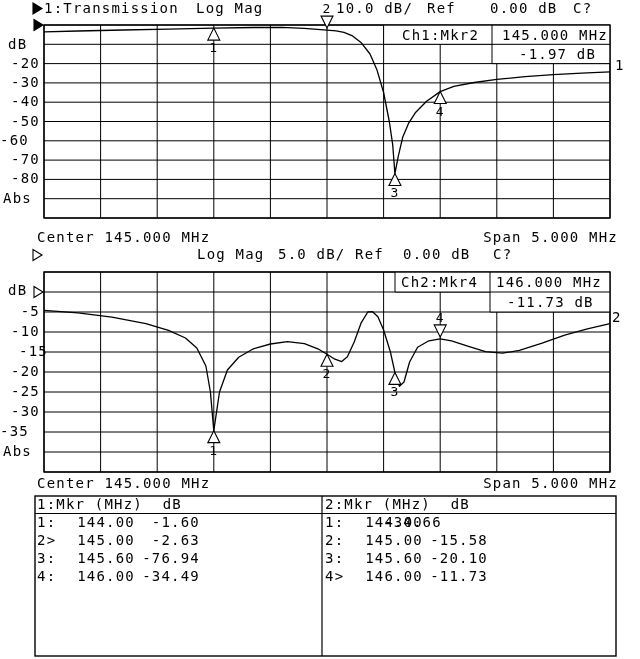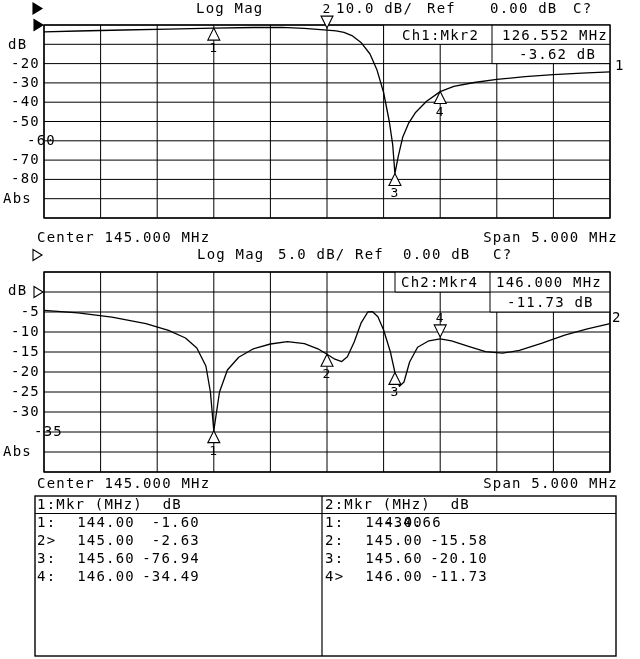--- a/index.html
+++ b/index.html
@@ -112,38 +112,39 @@
       <text x="327" y="378.32" text-anchor="middle" style="font:13px &quot;DejaVu Sans Mono&quot;,monospace;fill:#000">2</text>
       <polygon points="388.9199999999994,384.4 400.9199999999994,384.4 394.9199999999994,372.4" fill="#fff" stroke="#000" stroke-width="1.1"></polygon>
       <text x="394.9199999999994" y="396.4" text-anchor="middle" style="font:13px &quot;DejaVu Sans Mono&quot;,monospace;fill:#000">3</text>
       <polygon points="434.2,324.92 446.2,324.92 440.2,336.92" fill="#fff" stroke="#000" stroke-width="1.1"></polygon>
       <text x="440.2" y="321.92" text-anchor="middle" style="font:13px &quot;DejaVu Sans Mono&quot;,monospace;fill:#000">4</text>
       <rect x="35" y="496" width="581" height="160" fill="none" stroke="#000" stroke-width="1.4"></rect>
       <line x1="322" y1="496" x2="322" y2="656" stroke="#000" stroke-width="1.2"></line>
       <line x1="35" y1="513.5" x2="616" y2="513.5" stroke="#000" stroke-width="1"></line>
     </svg>
 
+  <div class="t h1-title">1:Transmission</div>
   <div class="t h1-fmt">Log Mag</div>
   <div class="t h1-scale">10.0 dB/</div>
   <div class="t h1-ref">Ref</div>
   <div class="t h1-refv">0.00 dB</div>
   <div class="t h1-cal">C?</div>
 
   <div class="t g1-src">Ch1:Mkr2</div>
-  <div class="t g1-freq">126.552 MHz</div>
-  <div class="t g1-val">-3.62 dB</div>
+  <div class="t g1-freq">145.000 MHz</div>
+  <div class="t g1-val">-1.97 dB</div>
   <div class="t g1-unit">dB</div>
   <div class="t g1-abs">Abs</div>
   <div class="t g1-tid">1</div>
   <div id="g1-ticks">
       <div class="t" style="left: 0px; top: 55.6px; width: 40px; text-align: right;">-20</div>
       <div class="t" style="left: 0px; top: 74.9px; width: 40px; text-align: right;">-30</div>
       <div class="t" style="left: 0px; top: 94.2px; width: 40px; text-align: right;">-40</div>
       <div class="t" style="left: 0px; top: 113.5px; width: 40px; text-align: right;">-50</div>
-      <div class="t" style="left: 0px; top: 132.8px; width: 40px; text-align: right; padding-left: 16px;">-60</div>
+      <div class="t" style="left: 0px; top: 132.8px; width: 40px; text-align: left;">-60</div>
       <div class="t" style="left: 0px; top: 152.1px; width: 40px; text-align: right;">-70</div>
       <div class="t" style="left: 0px; top: 171.4px; width: 40px; text-align: right;">-80</div>
     </div>
   <div class="t cs1-center">Center 145.000 MHz</div>
   <div class="t cs1-span">Span 5.000 MHz</div>
 
   <div class="t h2-fmt">Log Mag</div>
   <div class="t h2-scale">5.0 dB/</div>
   <div class="t h2-ref">Ref</div>
   <div class="t h2-refv">0.00 dB</div>
@@ -151,25 +152,25 @@
 
   <div class="t g2-src">Ch2:Mkr4</div>
   <div class="t g2-freq">146.000 MHz</div>
   <div class="t g2-val">-11.73 dB</div>
   <div class="t g2-unit">dB</div>
   <div class="t g2-abs">Abs</div>
   <div class="t g2-tid">2</div>
   <div id="g2-ticks">
       <div class="t" style="left: 0px; top: 304px; width: 40px; text-align: right;">-5</div>
       <div class="t" style="left: 0px; top: 324px; width: 40px; text-align: right;">-10</div>
-      <div class="t" style="left: 0px; top: 344px; width: 40px; text-align: right;">-15</div>
+      <div class="t" style="left: 0px; top: 344px; width: 40px; text-align: right; padding-left: 8px;">-15</div>
       <div class="t" style="left: 0px; top: 364px; width: 40px; text-align: right;">-20</div>
       <div class="t" style="left: 0px; top: 384px; width: 40px; text-align: right;">-25</div>
       <div class="t" style="left: 0px; top: 404px; width: 40px; text-align: right;">-30</div>
-      <div class="t" style="left: 0px; top: 424px; width: 40px; text-align: right; margin-left: 23px;">-35</div>
+      <div class="t" style="left: 0px; top: 424px; width: 40px; text-align: left;">-35</div>
     </div>
   <div class="t cs2-center">Center 145.000 MHz</div>
   <div class="t cs2-span">Span 5.000 MHz</div>
 
   <div class="t tbl1-h">1:Mkr (MHz)</div>
   <div class="t tbl1-db">dB</div>
   <div class="t tbl2-h">2:Mkr (MHz)</div>
   <div class="t tbl2-db">dB</div>
   <div id="tbl-rows">
       <div class="t" style="left: 37px; top: 515px;">1:</div>

